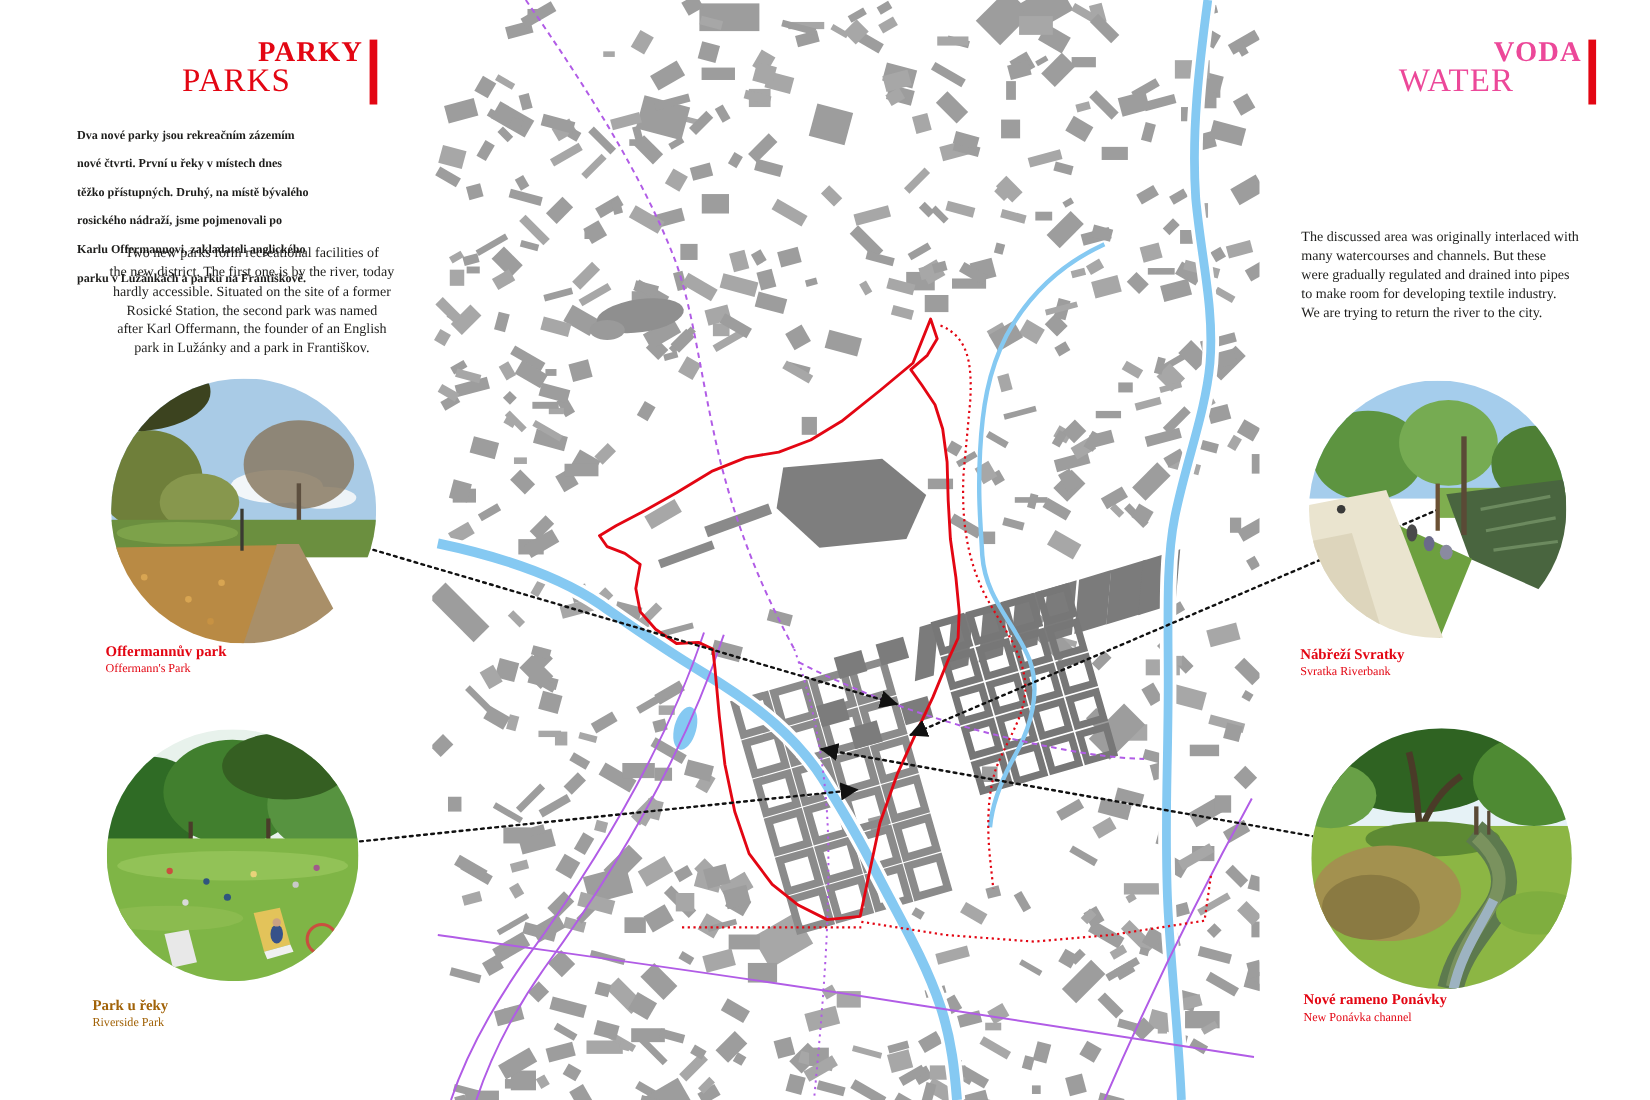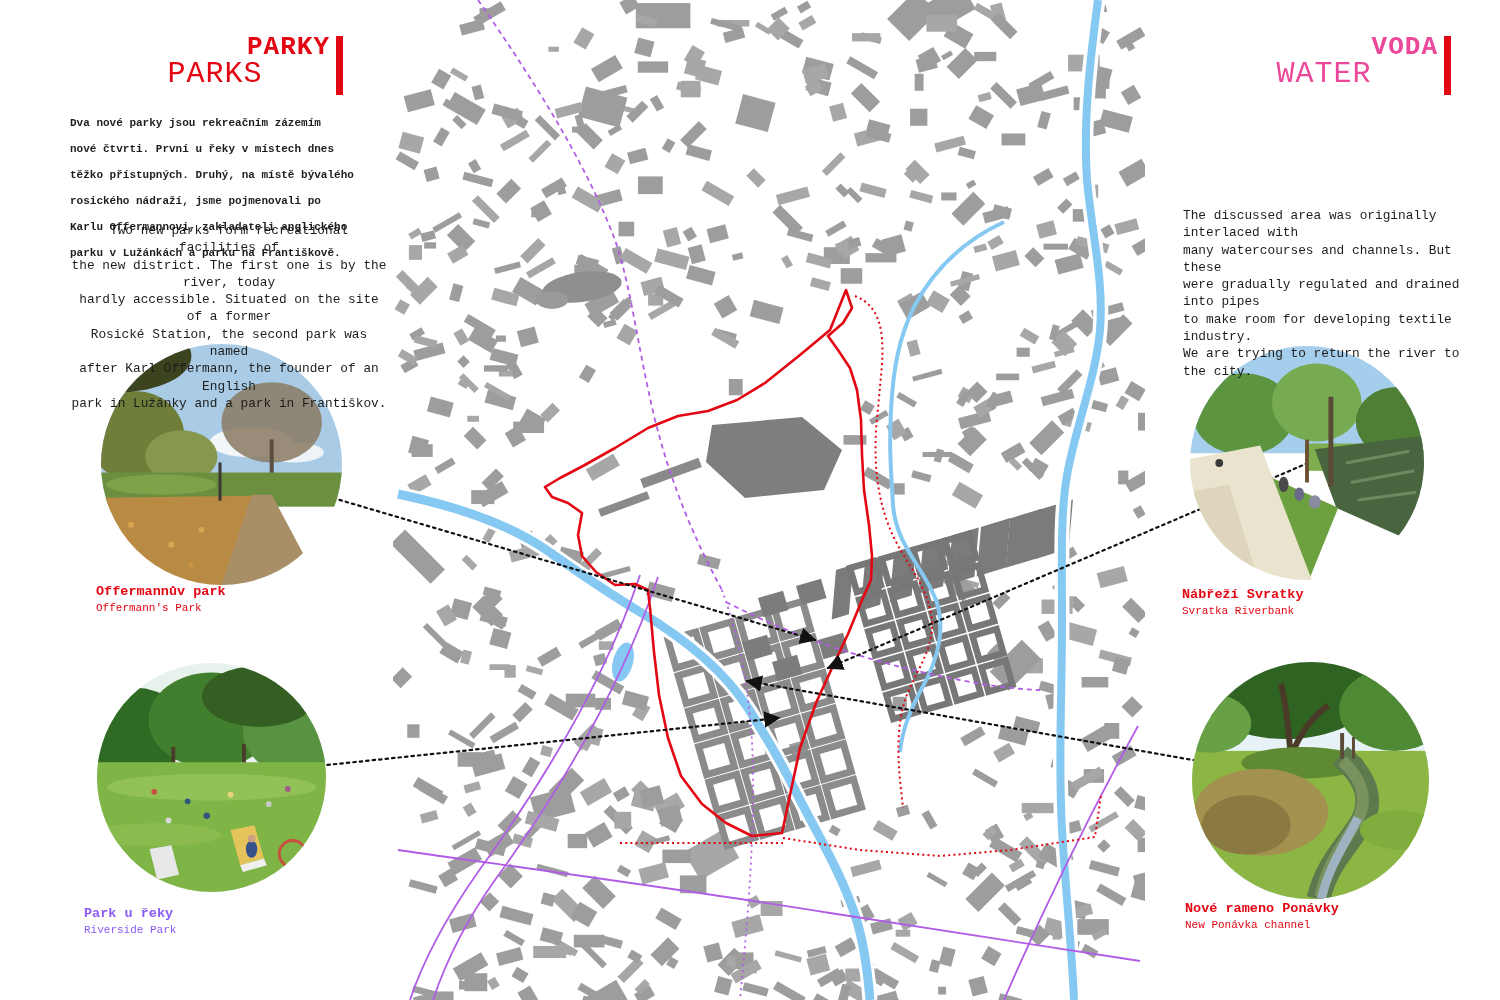--- a/index.html
+++ b/index.html
@@ -1,17 +1,17 @@
 <!DOCTYPE html>
 <html><head>
 <meta charset="utf-8">
 <style>
   html,body{margin:0;padding:0;background:#fff;}
   .board{position:relative;width:1500px;height:1000px;background:#ffffff;overflow:hidden;
-         font-family:Liberation Mono, monospace;color:#1d1d1b;}
+         font-family:Liberation Serif, serif;color:#1d1d1b;}
   #map-layer{position:absolute;left:0;top:0;z-index:1;}
   .hdr{position:absolute;text-align:right;z-index:3;}
   .hdr .t1{font-size:26px;font-weight:bold;letter-spacing:1px;line-height:28px;}
   .hdr .t2{font-size:30px;font-weight:normal;letter-spacing:1px;line-height:26px;text-align:center;}
   .redbar{position:absolute;width:7px;height:59px;z-index:3;}
   .para{position:absolute;white-space:pre-line;z-index:3;}
   .para.cz{font-weight:bold;font-size:11px;line-height:26px;}
   .para.en{font-weight:normal;font-size:12.8px;line-height:17.3px;}
   .photo{position:absolute;border-radius:50%;overflow:hidden;z-index:2;}
   .photo svg{display:block;width:100%;height:100%;}
@@ -779,21 +779,21 @@
         <circle cx="75" cy="165" r="3" fill="#d9d9d9"></circle>
       <circle cx="200" cy="132" r="3" fill="#a05a8a"></circle>
       <polygon points="140,175 165,170 175,205 150,212" fill="#e3c35a"></polygon>
       <polygon points="150,212 175,205 178,212 153,219" fill="#f0f0f0"></polygon>
       <polygon points="55,195 78,191 86,222 63,227" fill="#e8e8e8"></polygon>
       <ellipse cx="162" cy="195" rx="6" ry="9" fill="#37528a"></ellipse>
       <circle cx="162" cy="184" r="4" fill="#caa183"></circle>
       <circle cx="205" cy="200" r="14" fill="none" stroke="#c94f3f" stroke-width="3"></circle>
     </svg>
   </div>
-  <div class="cap" style="left:84px;top:906px;width:252px;color:#8b5cf6;">
+  <div class="cap" style="left:84px;top:906px;width:252px;color:#a16207;">
     <div class="c1">Park u řeky</div>
     <div class="c2">Riverside Park</div>
   </div>
 
   <div class="hdr" style="left:1210px;top:33px;width:228px;color:#ec4899;">
     <div class="t1">VODA</div>
     <div class="t2">WATER</div>
   </div>
   <div class="redbar" style="left:1444px;top:36px;background:#e30613;"></div>
 

